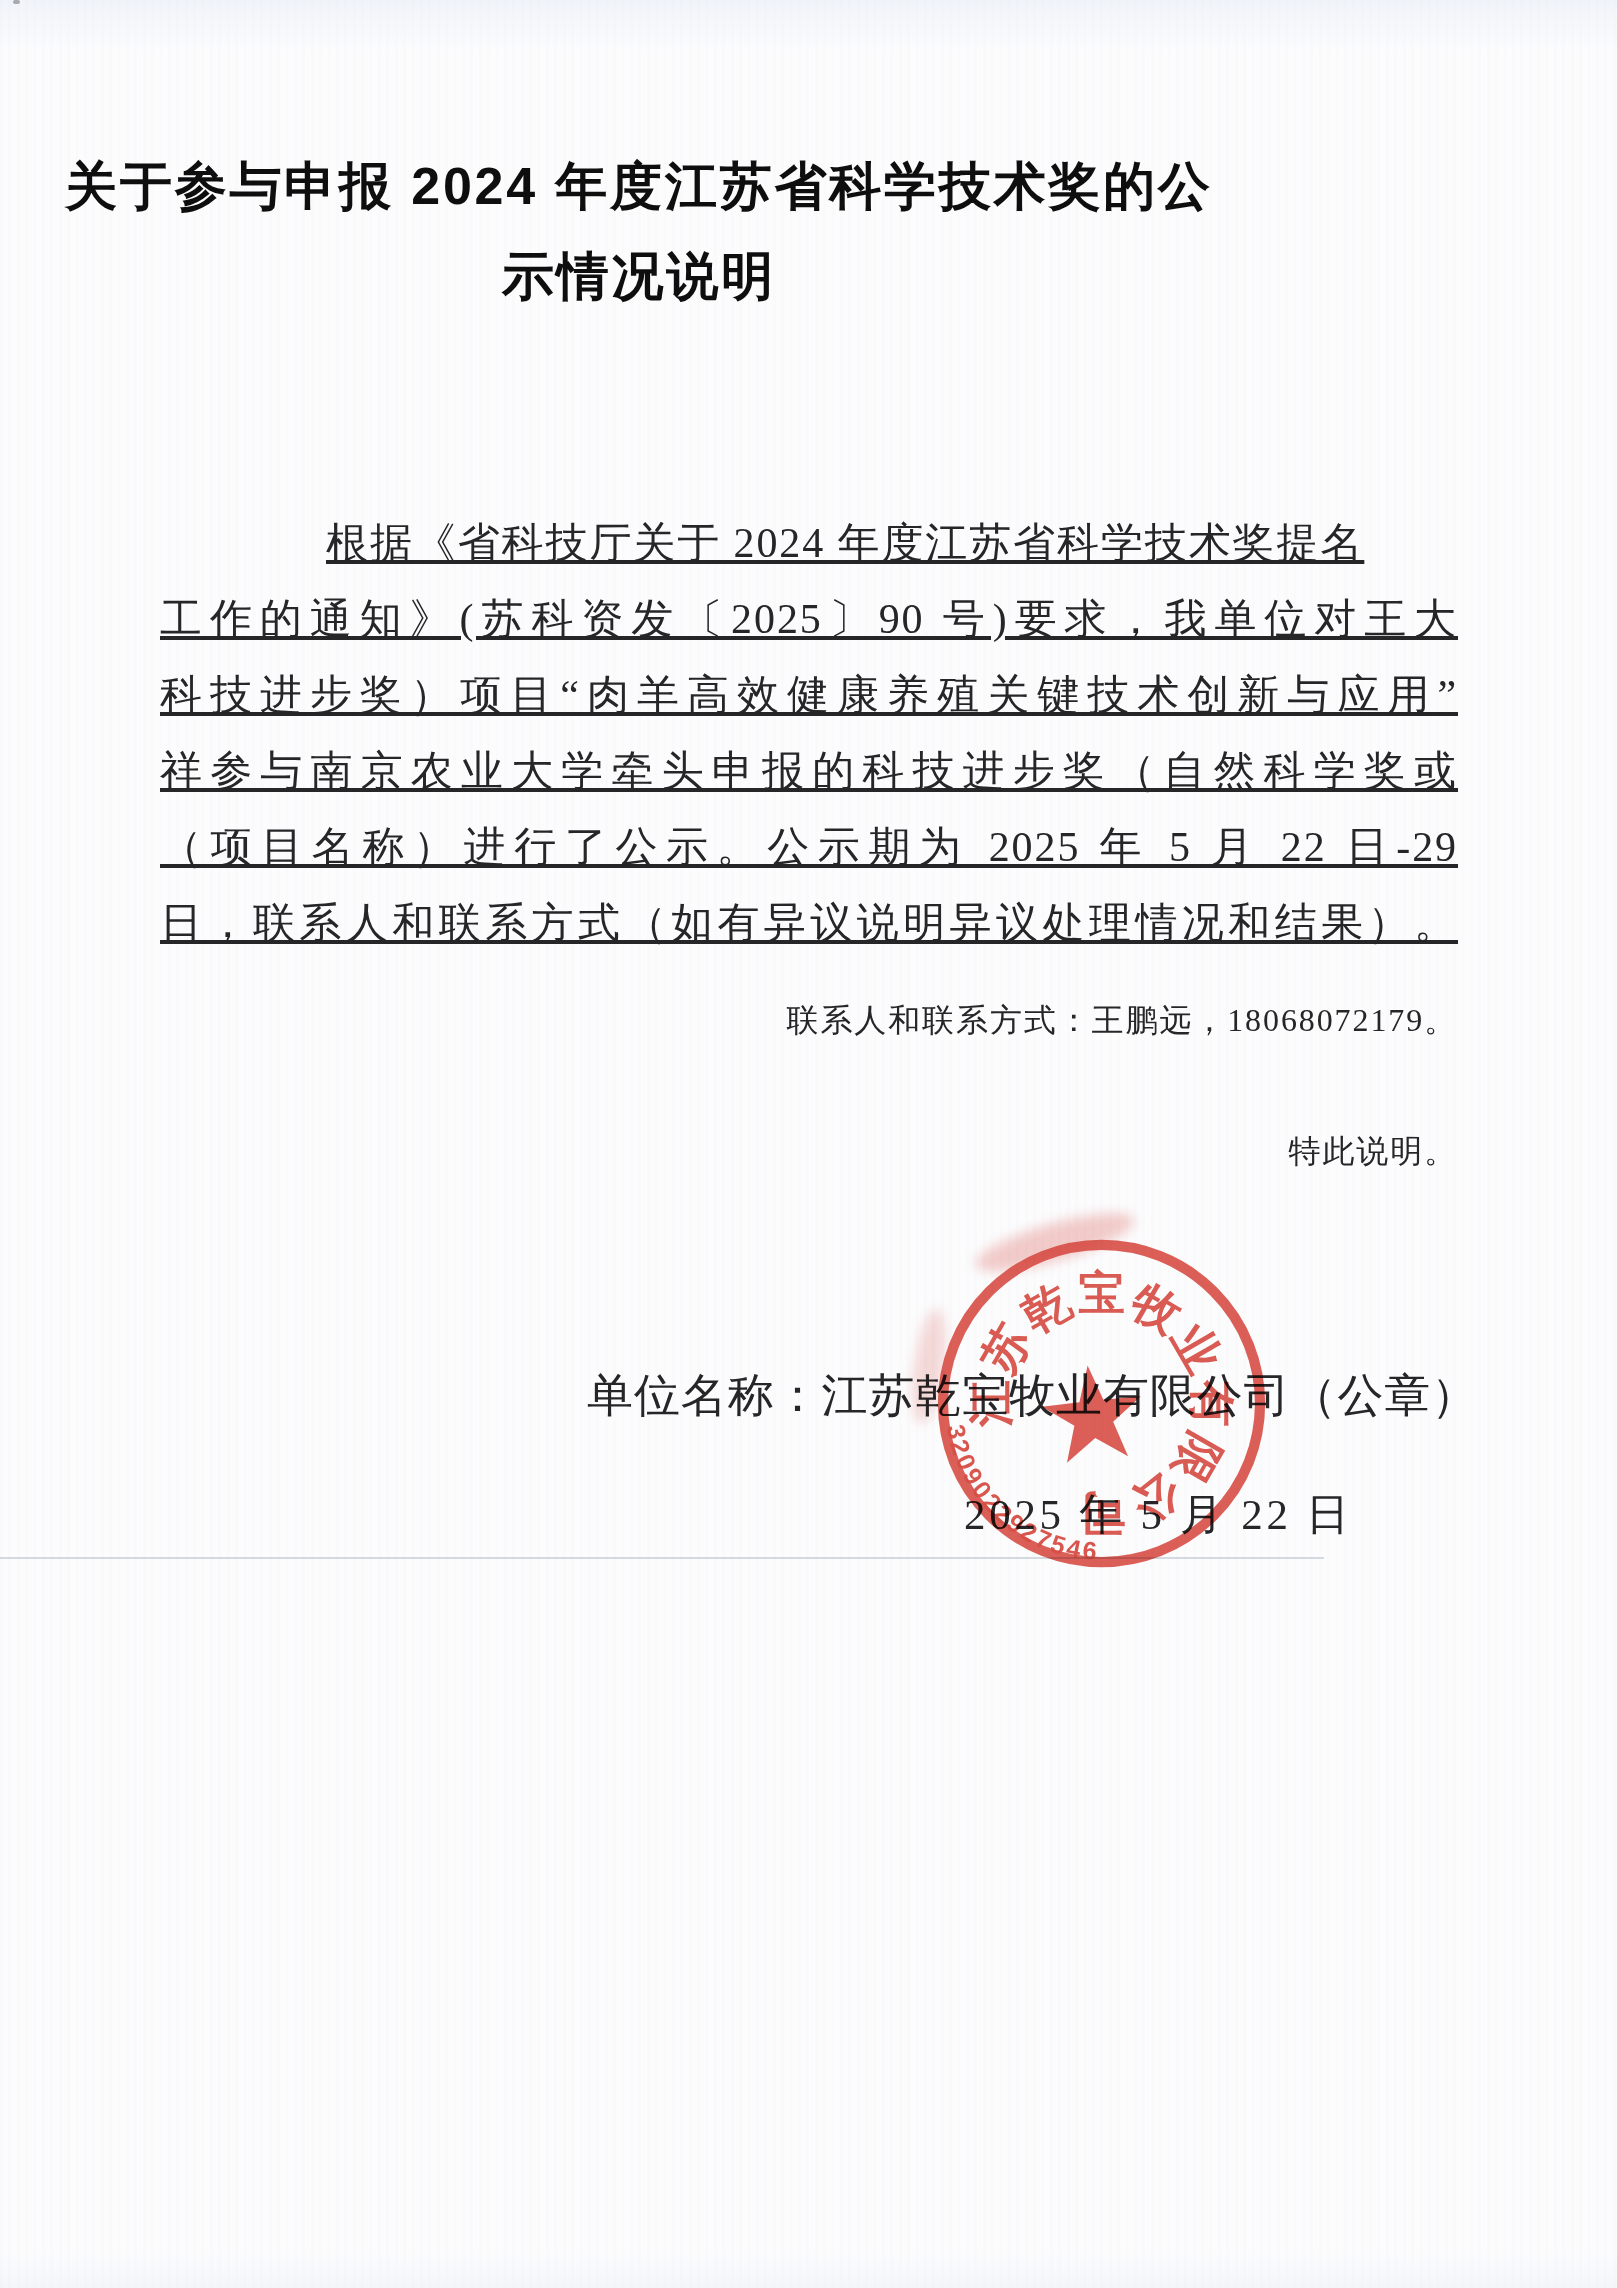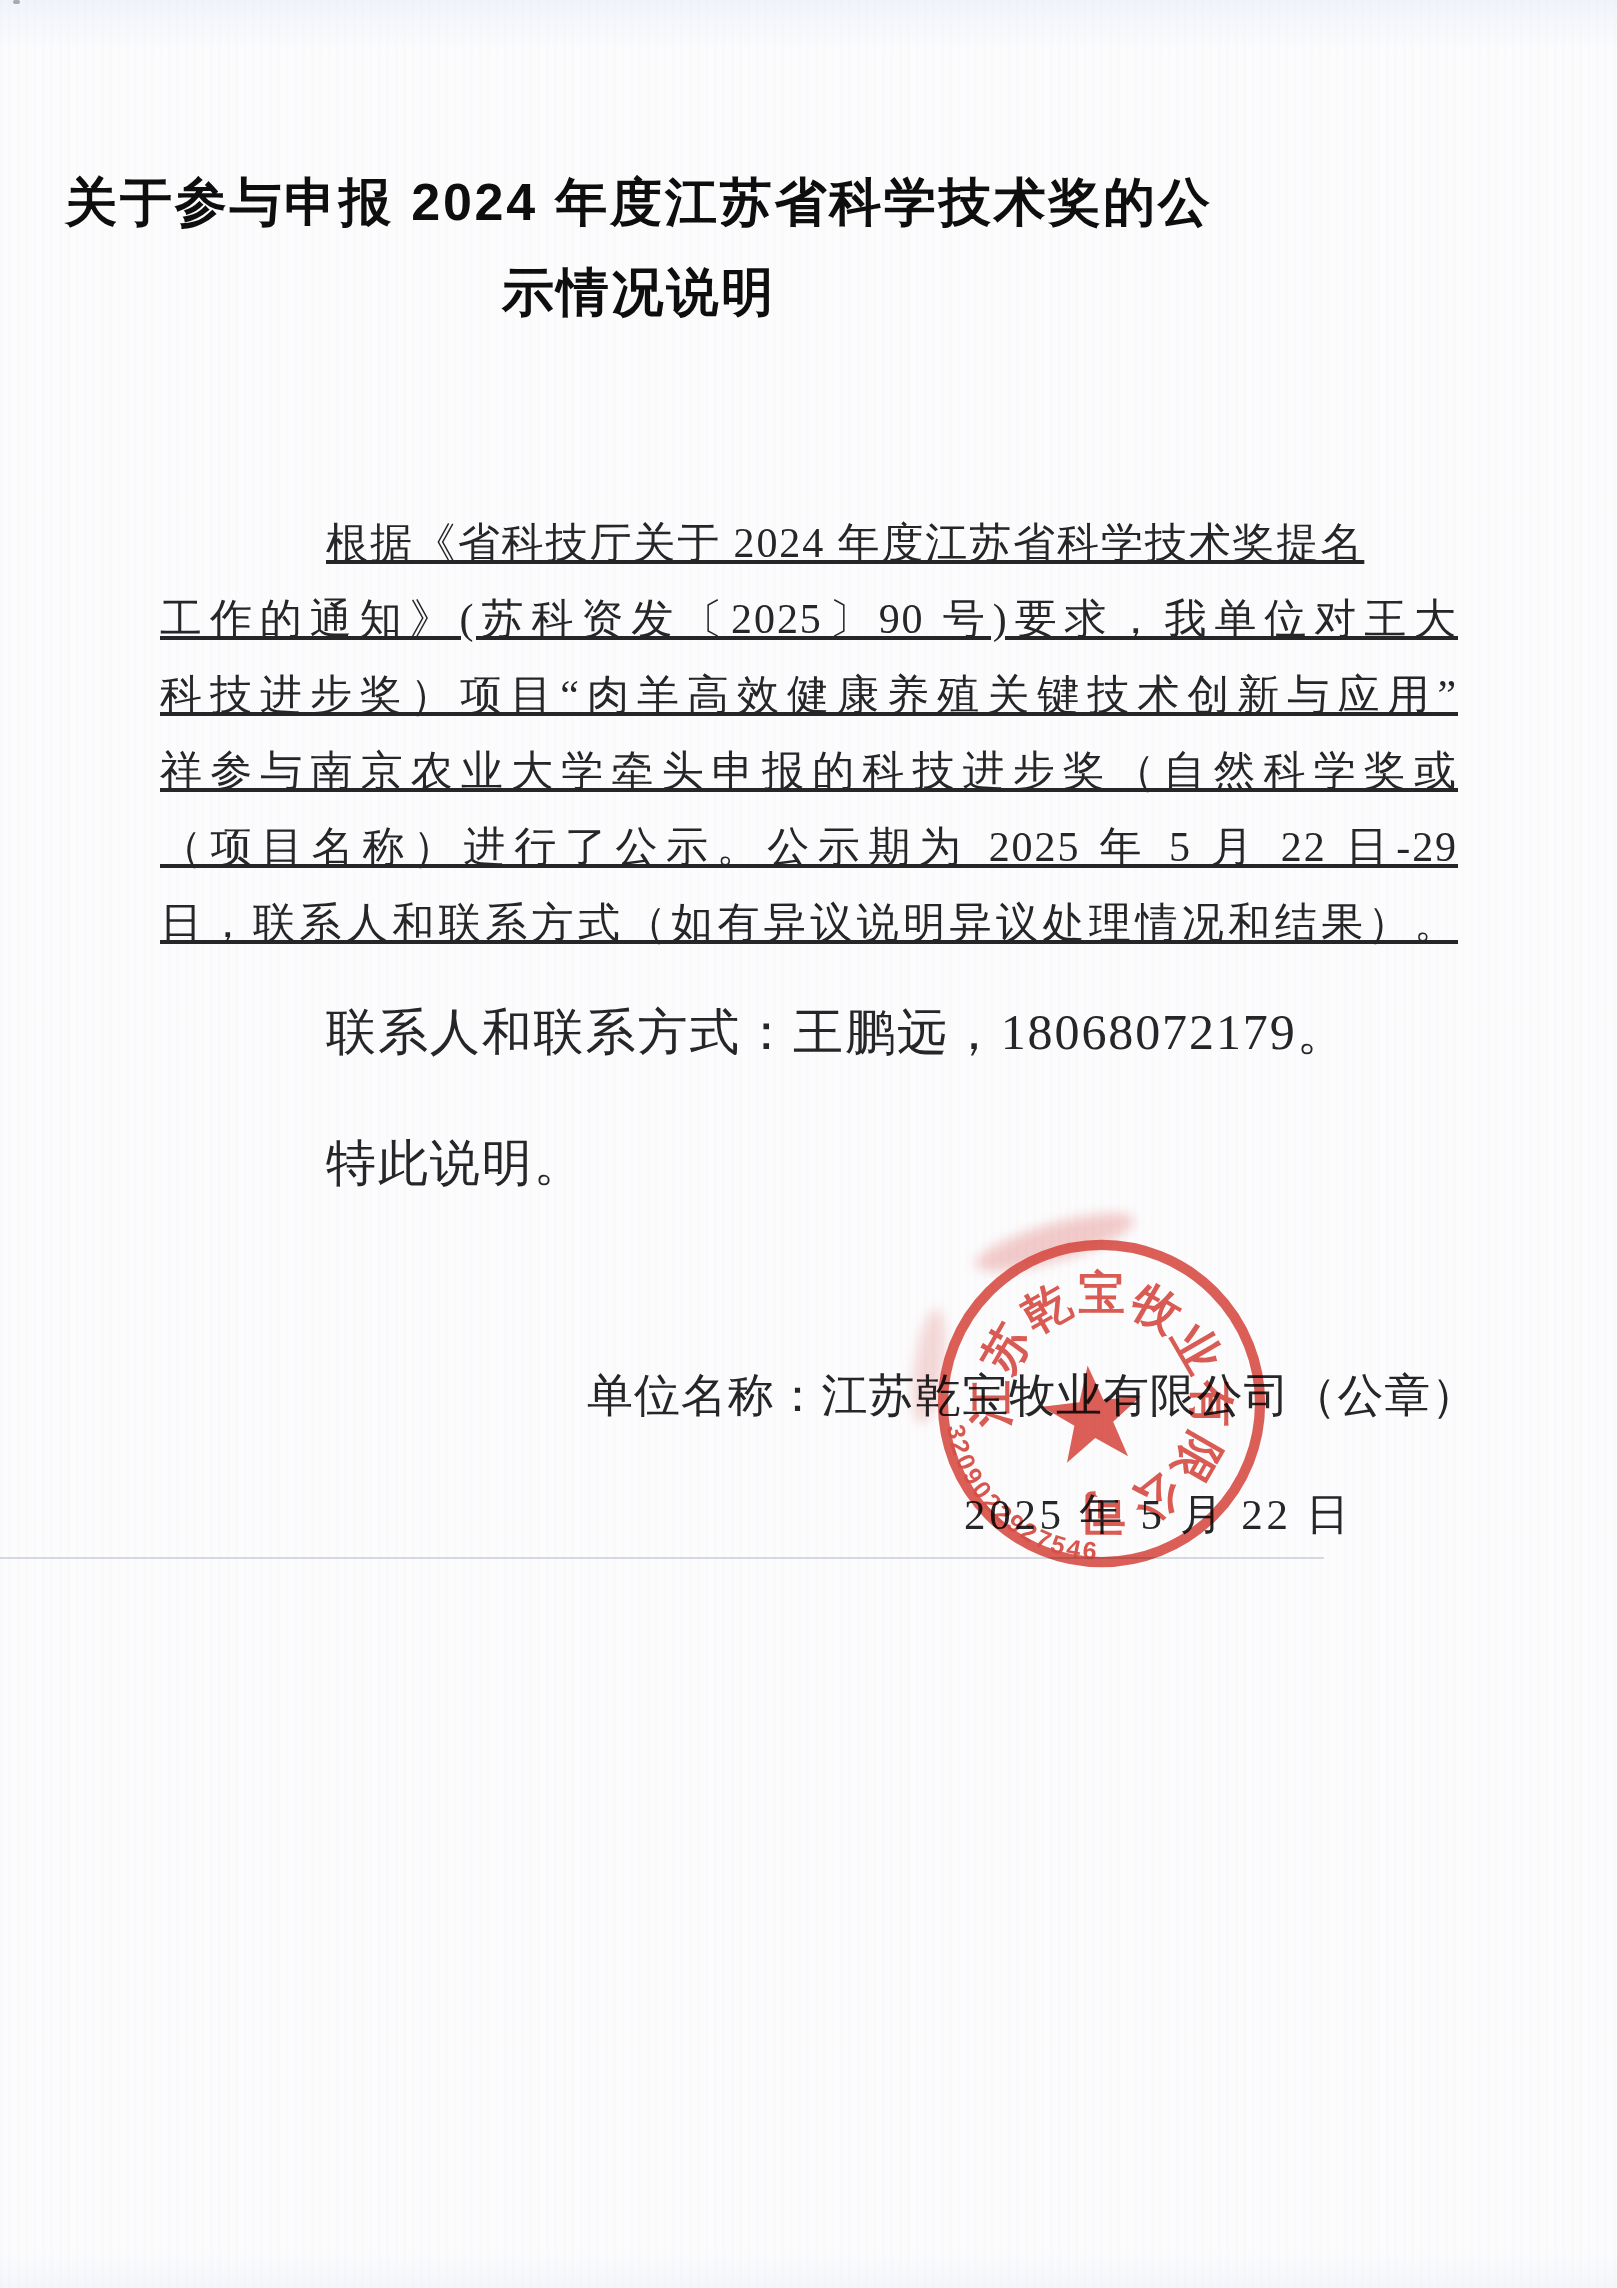--- a/index.html
+++ b/index.html
@@ -19,21 +19,21 @@
       linear-gradient(180deg, rgba(226,233,244,.45) 0%, rgba(252,252,253,0) 51px),
       linear-gradient(0deg,   rgba(228,233,242,.35) 0%, rgba(252,252,253,0) 37px),
       repeating-linear-gradient(90deg, rgba(222,230,244,.10) 0 2.8px, rgba(255,255,255,0) 2.8px 8.4px);
     pointer-events:none;
   }
   .corner-speck{
     position:absolute;left:13px;top:0;width:6.5px;height:3.7px;
     background:#6d6d70;opacity:.55;border-radius:1.9px;
   }
   .doc-title{
-    position:absolute;left:0;top:157px;width:1278px;
+    position:absolute;left:0;top:141px;width:1278px;
     text-align:center;
     font-family:"Liberation Sans", sans-serif;
     font-weight:bold;
     font-size:52px;line-height:90px;
     letter-spacing:2.8px;
     color:#0e0e0f;
   }
   .body-block{position:absolute;left:160px;width:1298px;}
   .p1{top:505px;}
   .body-line{
@@ -44,23 +44,24 @@
     text-decoration:underline;
   }
   .body-line.justify{
     white-space:normal;
     text-align:justify;
     text-align-last:justify;
   }
   .body-line.indent{padding-left:166px;}
   .contact-line,.closing-line{
     position:absolute;left:160px;width:1298px;
-    font-size:50px;letter-spacing:1.9px;color:#262628;
+    font-size:32px;letter-spacing:1.9px;color:#262628;
     padding-left:166px;box-sizing:border-box;
     white-space:nowrap;
+    text-align:right;
   }
   .contact-line{top:999px;}
   .closing-line{top:1130px;}
   .unit-line{
     position:absolute;left:587px;top:1365px;
     font-size:46px;letter-spacing:0.9px;color:#262628;white-space:nowrap;font-family:Liberation Serif, serif;
   }
   .date-line{
     position:absolute;left:964px;top:1486px;
     font-size:43px;letter-spacing:3.7px;color:#262628;white-space:nowrap;

